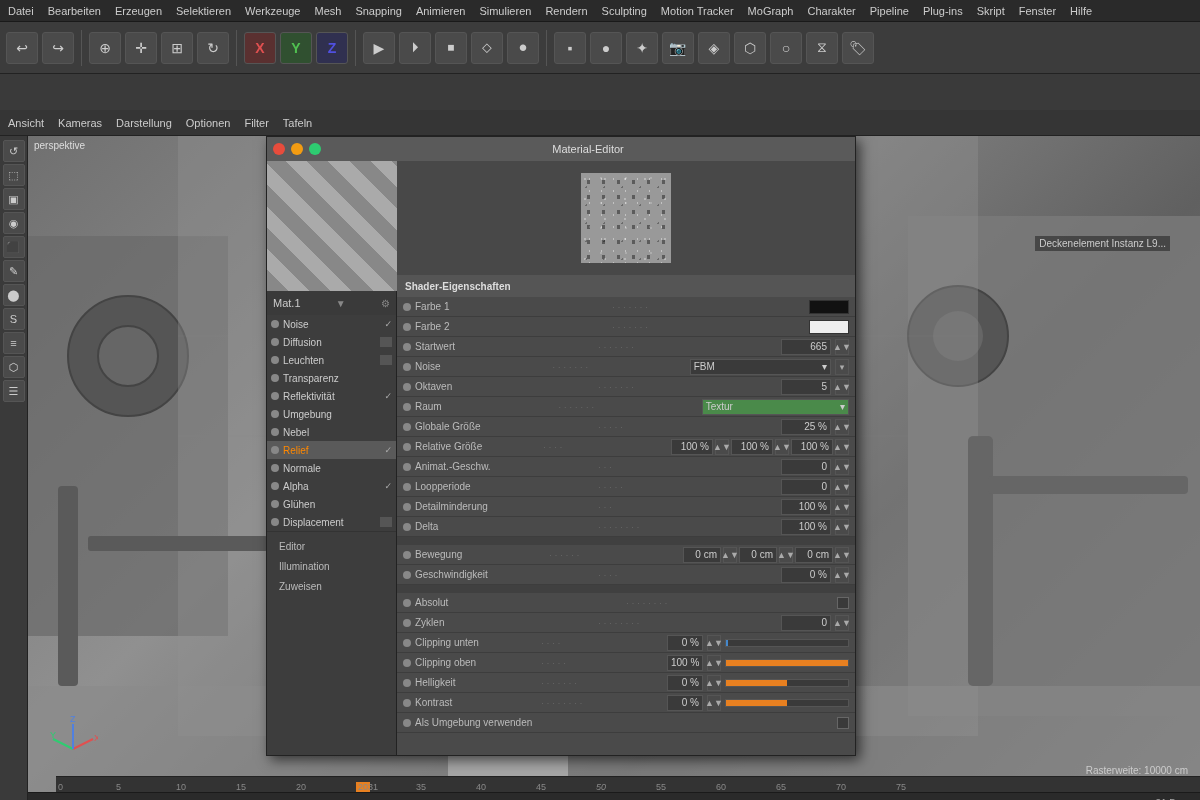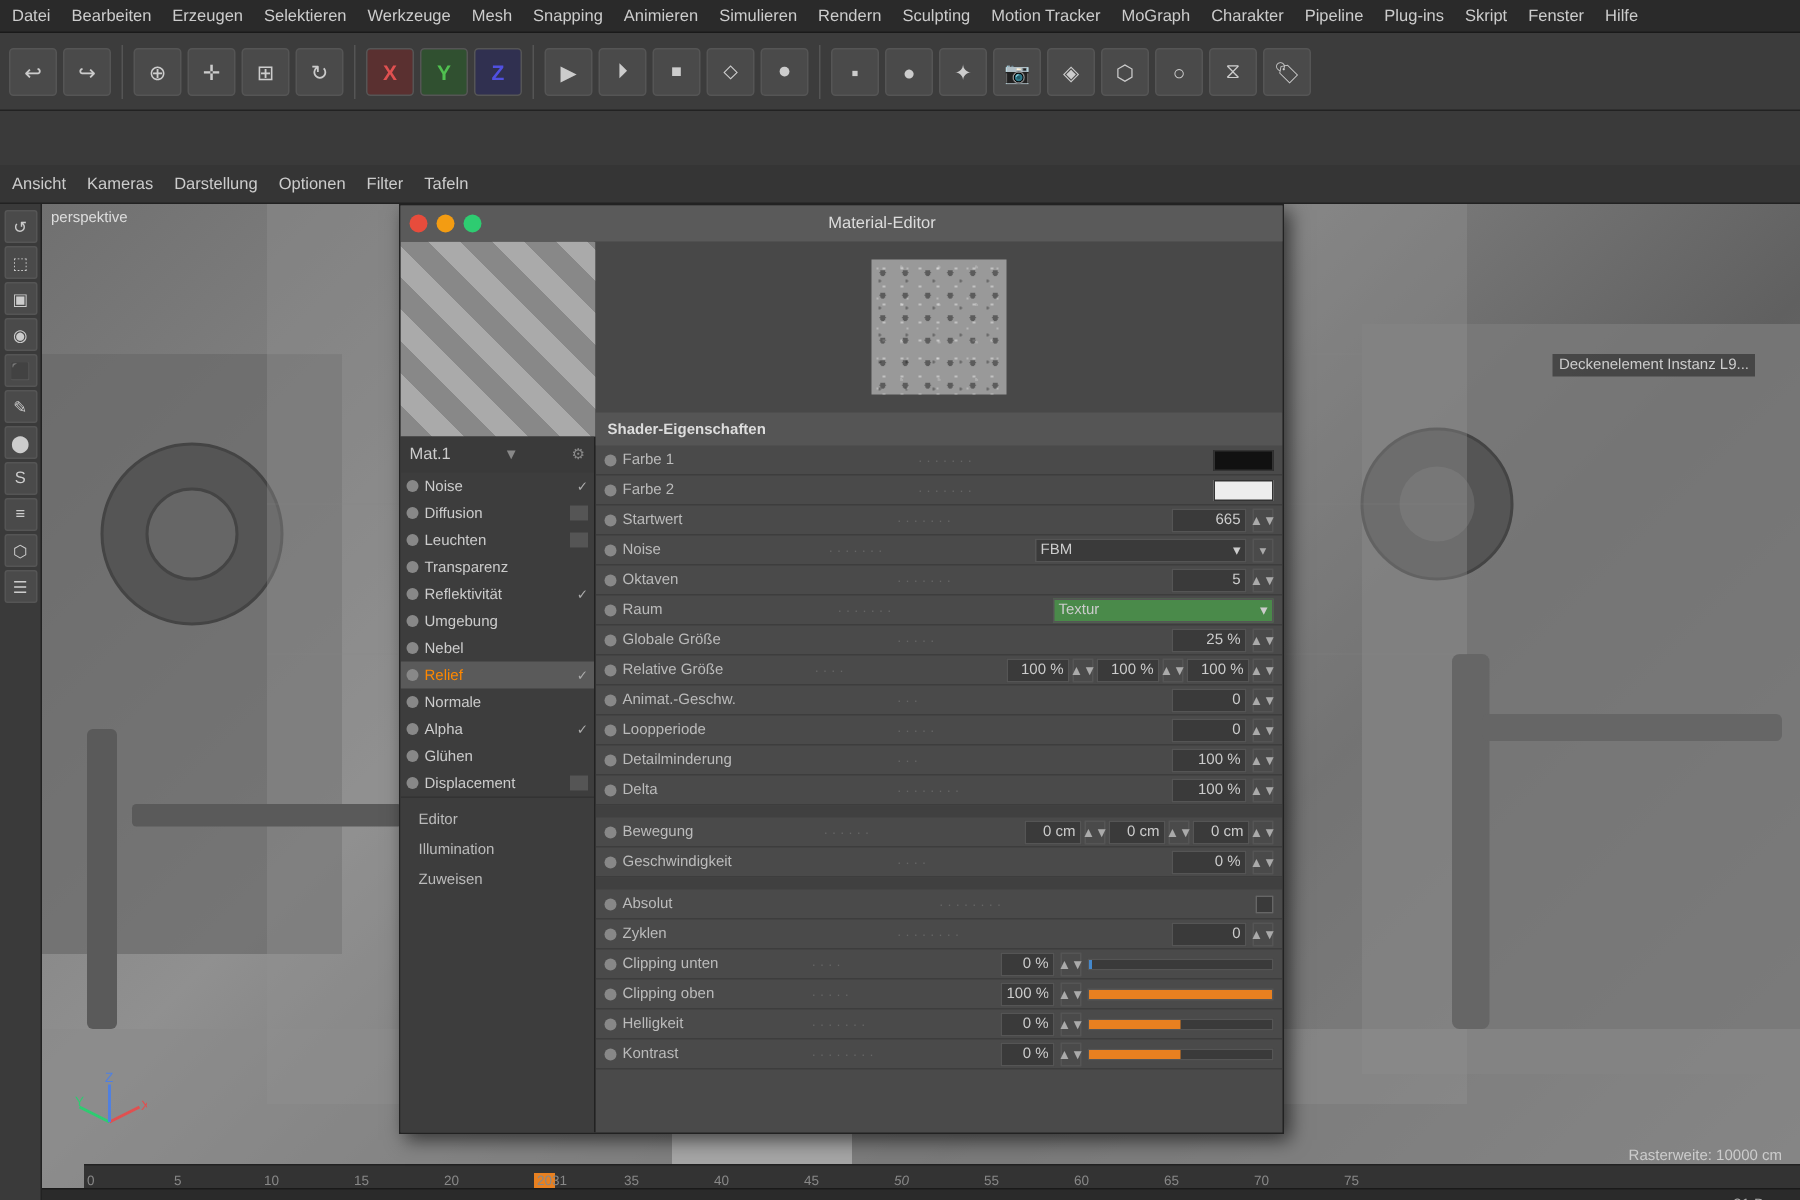--- a/index.html
+++ b/index.html
@@ -930,20 +930,25 @@
               <div class="me-prop-dot"></div>
               <span class="me-prop-label">Kontrast</span>
               <span class="me-prop-dots">· · · · · · · ·</span>
               <input class="me-input-small" value="0 %" style="width: 36px;">
               <div class="me-stepper">▲▼</div>
               <div class="me-progress-bar">
                 <div class="me-progress-fill" style="width:50%;"></div>
               </div>
             </div>
 
+            <div class="me-prop-row">
+              <div class="me-prop-dot"></div>
+              <span class="me-prop-label">Als Umgebung verwenden</span>
+              <div class="me-checkbox" style="margin-left:4px;"></div>
+            </div>
 
           </div>
         </div>
       </div>
     </div>
   </div>
 
 </div>
 
 </body></html>

